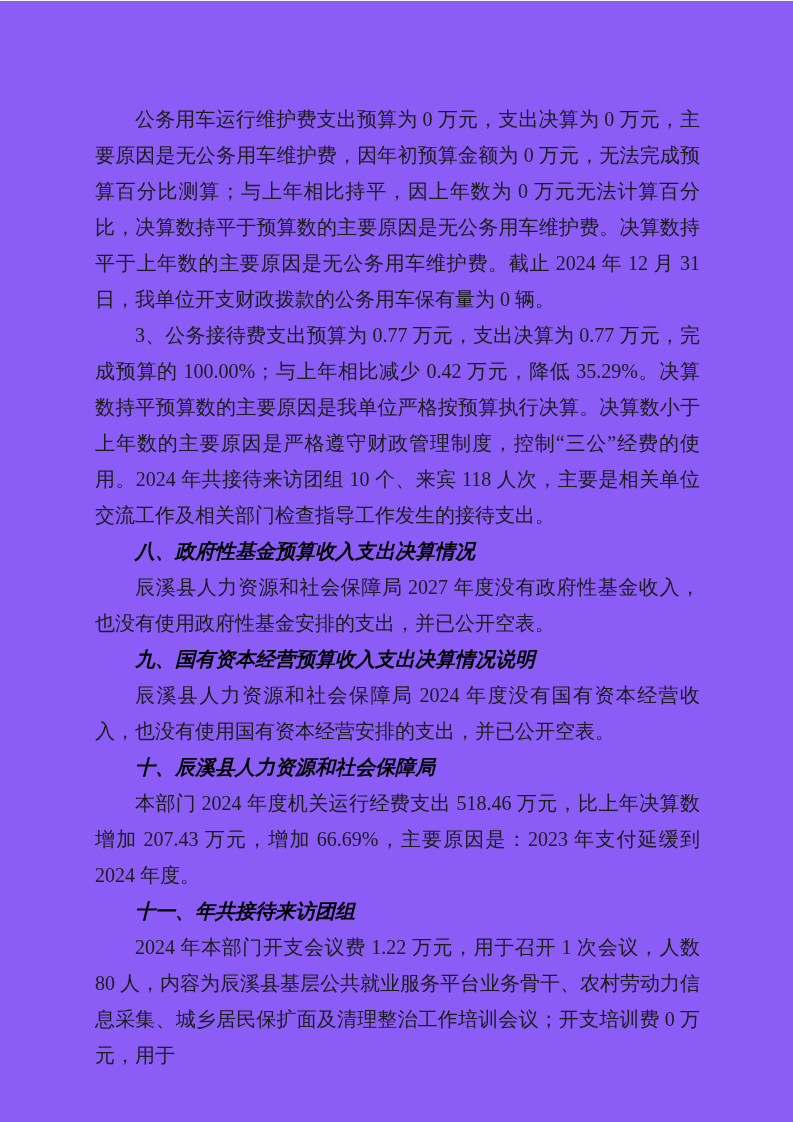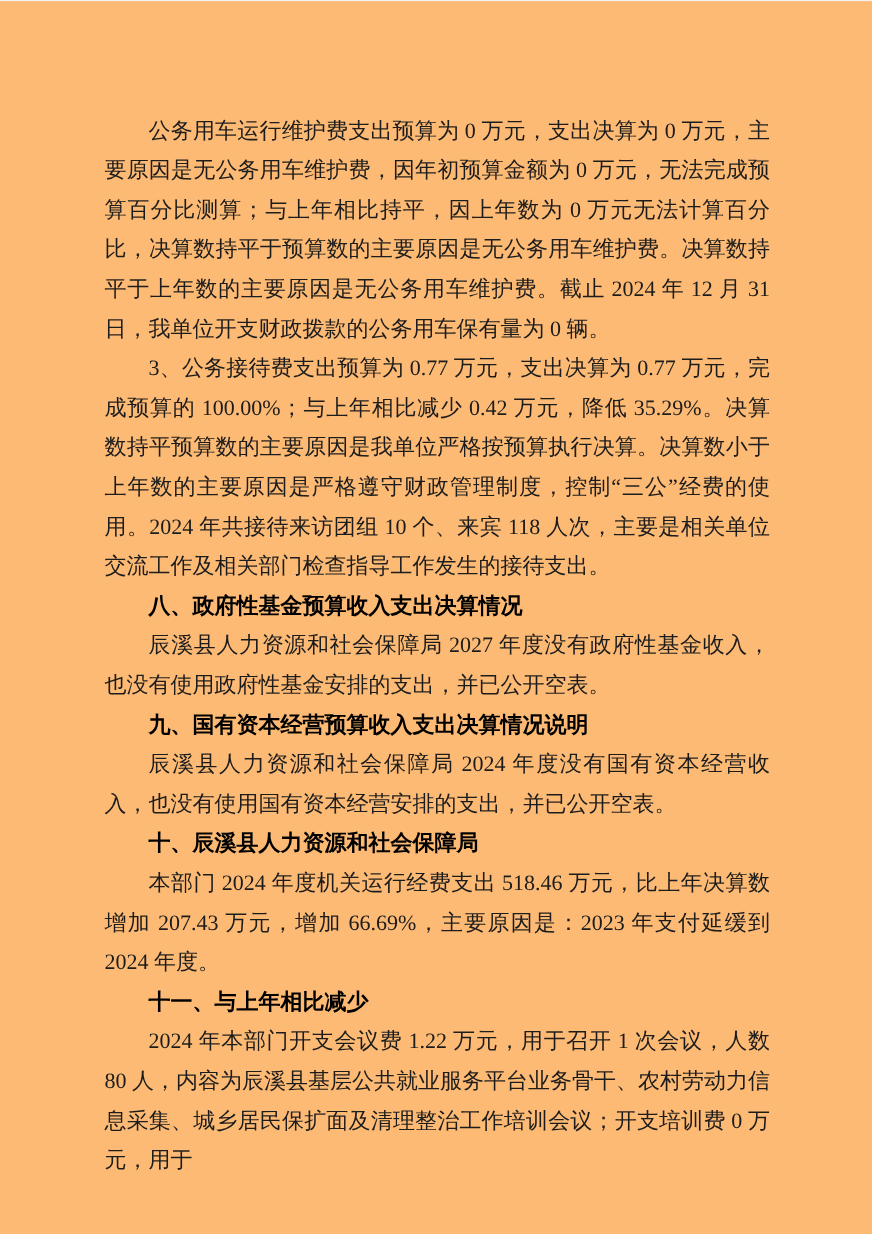--- a/index.html
+++ b/index.html
@@ -5,21 +5,21 @@
   html, body {
     margin: 0;
     padding: 0;
     background: #ffffff;
   }
   .page {
     position: relative;
     width: 793px;
     height: 1122px;
     margin: 0 auto;
-    background: #fdba74;
+    background: #8b5cf6;
     box-sizing: border-box;
     padding: 100px 93px 0 95px;
     overflow: hidden;
     border-top: 1px solid #f2f2f2;
   }
   .doc-body {
     font-family: "Liberation Serif", "DejaVu Serif", serif;
     font-size: 20px;
     line-height: 36px;
     color: #1c1c1c;
@@ -31,20 +31,21 @@
   }
   .heading {
     margin: 0;
     text-indent: 2em;
     font-family: "Liberation Sans", "DejaVu Sans", sans-serif;
     font-weight: 700;
     font-size: 20px;
     line-height: 36px;
     color: #000000;
     text-align: left;
+    font-style: italic;
   }
 </style>
 </head>
 <body>
 
 <div class="page">
   <div class="doc-body">
 
     <p class="para">公务用车运行维护费支出预算为 0 万元，支出决算为 0 万元，主要原因是无公务用车维护费，因年初预算金额为 0 万元，无法完成预算百分比测算；与上年相比持平，因上年数为 0 万元无法计算百分比，决算数持平于预算数的主要原因是无公务用车维护费。决算数持平于上年数的主要原因是无公务用车维护费。截止 2024 年 12 月 31 日，我单位开支财政拨款的公务用车保有量为 0 辆。</p>
 
@@ -55,18 +56,18 @@
     <p class="para">辰溪县人力资源和社会保障局 2027 年度没有政府性基金收入，也没有使用政府性基金安排的支出，并已公开空表。</p>
 
     <h2 class="heading">九、国有资本经营预算收入支出决算情况说明</h2>
 
     <p class="para">辰溪县人力资源和社会保障局 2024 年度没有国有资本经营收入，也没有使用国有资本经营安排的支出，并已公开空表。</p>
 
     <h2 class="heading">十、辰溪县人力资源和社会保障局</h2>
 
     <p class="para">本部门 2024 年度机关运行经费支出 518.46 万元，比上年决算数增加 207.43 万元，增加 66.69%，主要原因是：2023 年支付延缓到 2024 年度。</p>
 
-    <h2 class="heading">十一、与上年相比减少</h2>
+    <h2 class="heading">十一、年共接待来访团组</h2>
 
     <p class="para">2024 年本部门开支会议费 1.22 万元，用于召开 1 次会议，人数 80 人，内容为辰溪县基层公共就业服务平台业务骨干、农村劳动力信息采集、城乡居民保扩面及清理整治工作培训会议；开支培训费 0 万元，用于</p>
 
   </div>
 </div>
 
 </body></html>

